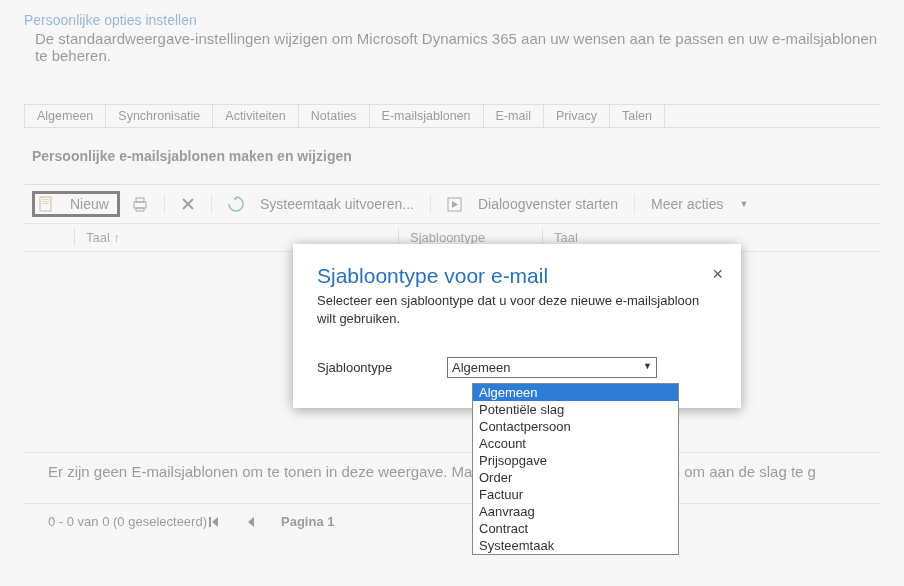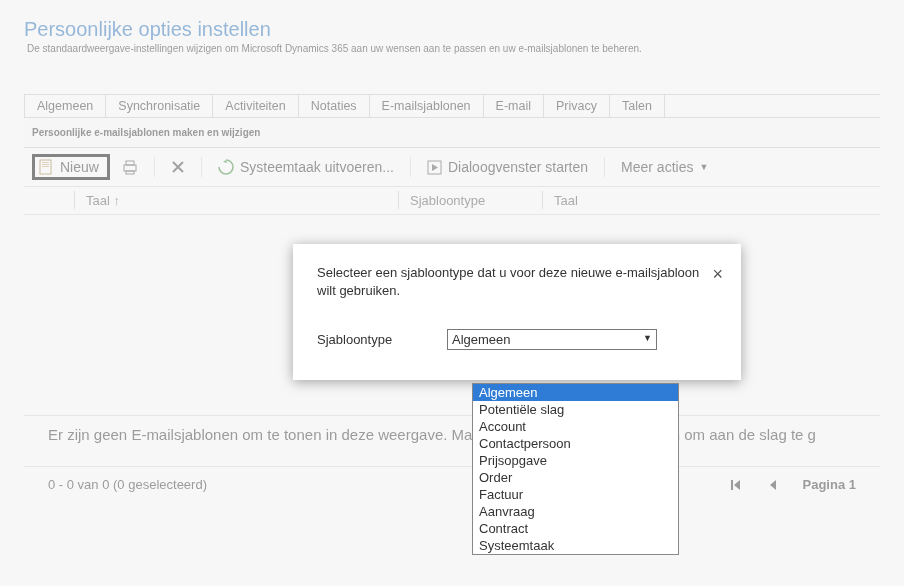--- a/index.html
+++ b/index.html
@@ -1,33 +1,33 @@
 <!DOCTYPE html>
 <html><head>
 <meta charset="utf-8">
 <style>
 html,body{margin:0;padding:0;font-family:"Segoe UI",Tahoma,Arial,sans-serif;font-size:13px;color:#333;background:#fff;width:904px;height:586px;overflow:hidden;position:relative}
 .content{padding:12px 24px 0 24px}
-.page-title{font-size:20px;font-weight:400;color:#2a72bd;margin:6px 0 2px 0}
-.page-desc{font-size:10px;color:#333;margin:0 0 40px 3px}
+.page-title{font-size:14px;font-weight:400;color:#2a72bd;margin:0 0 2px 0}
+.page-desc{font-size:15px;color:#333;margin:0 0 40px 11px}
 .tabs{border-top:1px solid #c9c9c9;display:flex;font-size:12.5px}
 .tabs div{padding:4px 12px;border-right:1px solid #c9c9c9;color:#333;cursor:pointer}
 .tabs div:first-child{border-left:1px solid #c9c9c9}
-.section-bar{border-top:1px solid #c9c9c9;border-bottom:1px solid #c9c9c9;font-weight:600;font-size:10px;padding:9px 8px;background:#fdfdfd}
+.section-bar{border-top:1px solid #c9c9c9;border-bottom:1px solid #c9c9c9;font-weight:600;font-size:14px;padding:20px 8px;background:#fdfdfd}
 .toolbar{display:flex;align-items:center;padding:6px 8px;border-bottom:1px solid #d9d9d9;gap:6px}
-.tb-btn{display:flex;align-items:center;gap:6px;padding:2px 6px;font-size:14px;color:#333;cursor:pointer}
+.tb-btn{display:flex;align-items:center;gap:16px;padding:2px 6px;font-size:14px;color:#333;cursor:pointer}
 .highlight-new{border:3px solid #000;padding:2px 8px 2px 4px}
 .sep{width:1px;height:20px;background:#d9d9d9;margin:0 4px}
 .headers{display:flex;border-bottom:1px solid #d9d9d9;padding:6px 0 6px 50px;font-size:13px;color:#555}
 .headers .col{position:relative;padding:0 12px}
 .headers .col::before{content:"";position:absolute;left:0;top:-2px;width:1px;height:18px;background:#c9c9c9}
 .col-title{width:300px}
 .col-type{width:120px}
 .empty-msg{text-align:left;padding:10px 0 0 24px;font-size:15px;color:#333;border-top:1px solid #d9d9d9;border-bottom:1px solid #d9d9d9;height:40px;margin-top:200px;white-space:nowrap;overflow:hidden}
-.pager{display:flex;align-items:center;justify-content:space-between;padding:10px 24px;font-size:13px;color:#333}
+.pager{display:flex;align-items:center;padding:10px 24px;font-size:13px;color:#333}
 .pager .right{display:flex;align-items:center;gap:24px}
 .pager-ico{color:#333}
 .overlay{position:absolute;inset:0;background:rgba(240,240,240,0.55);pointer-events:none}
 .dialog{position:absolute;left:293px;top:244px;width:400px;background:#fff;box-shadow:0 2px 12px rgba(0,0,0,0.35);padding:20px 24px 30px 24px;pointer-events:auto}
 .dlg-title{font-size:21px;color:#2a72bd;font-weight:400;margin:0 0 4px 0}
 .dlg-close{position:absolute;top:20px;right:18px;font-size:18px;color:#555;cursor:pointer;font-family:Arial}
 .dlg-desc{font-size:13px;color:#333;margin:0 0 30px 0;line-height:1.35}
 .dlg-row{display:flex;align-items:center;gap:20px}
 .dlg-label{font-size:13px;color:#333;min-width:110px}
 .dlg-select{width:200px;font-size:13px;border:1px solid #777;padding:2px 4px;background:#fff}
@@ -137,36 +137,37 @@
       </span>
       <span style="font-weight:600">Pagina 1</span>
     </div>
   </div>
 </div>
 
 <div class="overlay"></div>
 
 <div class="dialog">
   <span class="dlg-close">×</span>
+  <h2 class="dlg-title">Sjabloontype voor e-mail</h2>
   <p class="dlg-desc">Selecteer een sjabloontype dat u voor deze nieuwe e-mailsjabloon wilt gebruiken.</p>
   <div class="dlg-row">
     <span class="dlg-label">Sjabloontype</span>
     <div class="dlg-select" style="position:relative">
       <span>Algemeen</span>
       <span style="position:absolute;right:4px;top:3px;font-size:9px">▼</span>
     </div>
   </div>
 </div>
 
 <div class="ok-peek"></div>
 
 <div class="dropdown" id="dropdown-list">
     <div class="sel">Algemeen</div>
     <div>Potentiële slag</div>
+    <div>Contactpersoon</div>
     <div>Account</div>
-    <div>Contactpersoon</div>
     <div>Prijsopgave</div>
     <div>Order</div>
     <div>Factuur</div>
     <div>Aanvraag</div>
     <div>Contract</div>
     <div>Systeemtaak</div>
   </div>
 
 </body></html>

